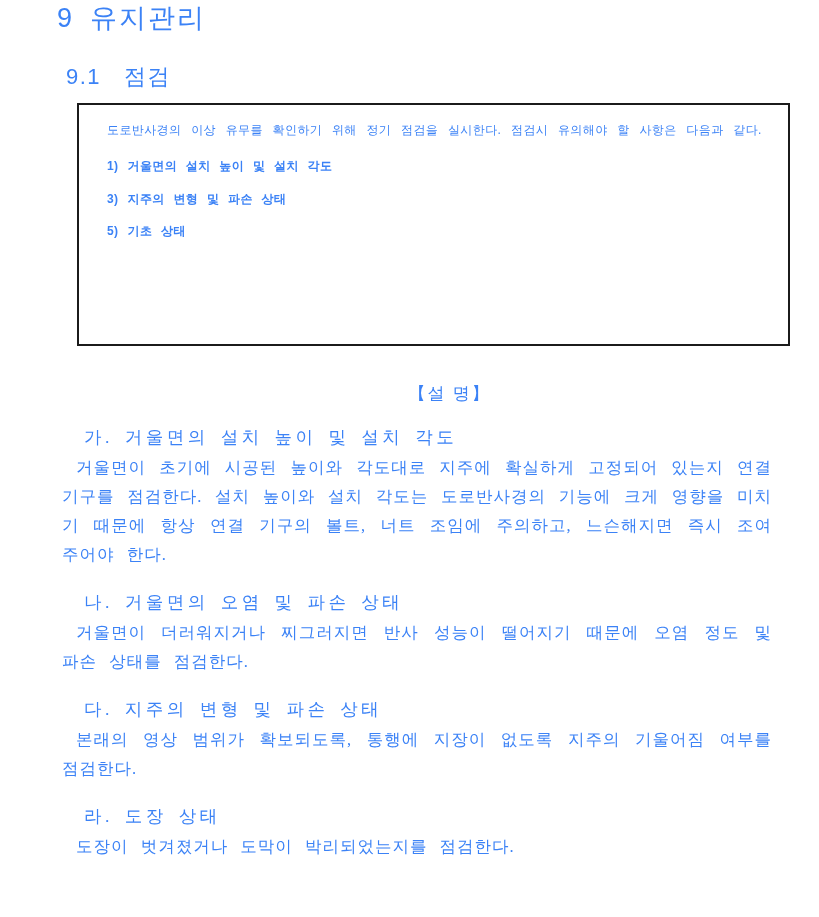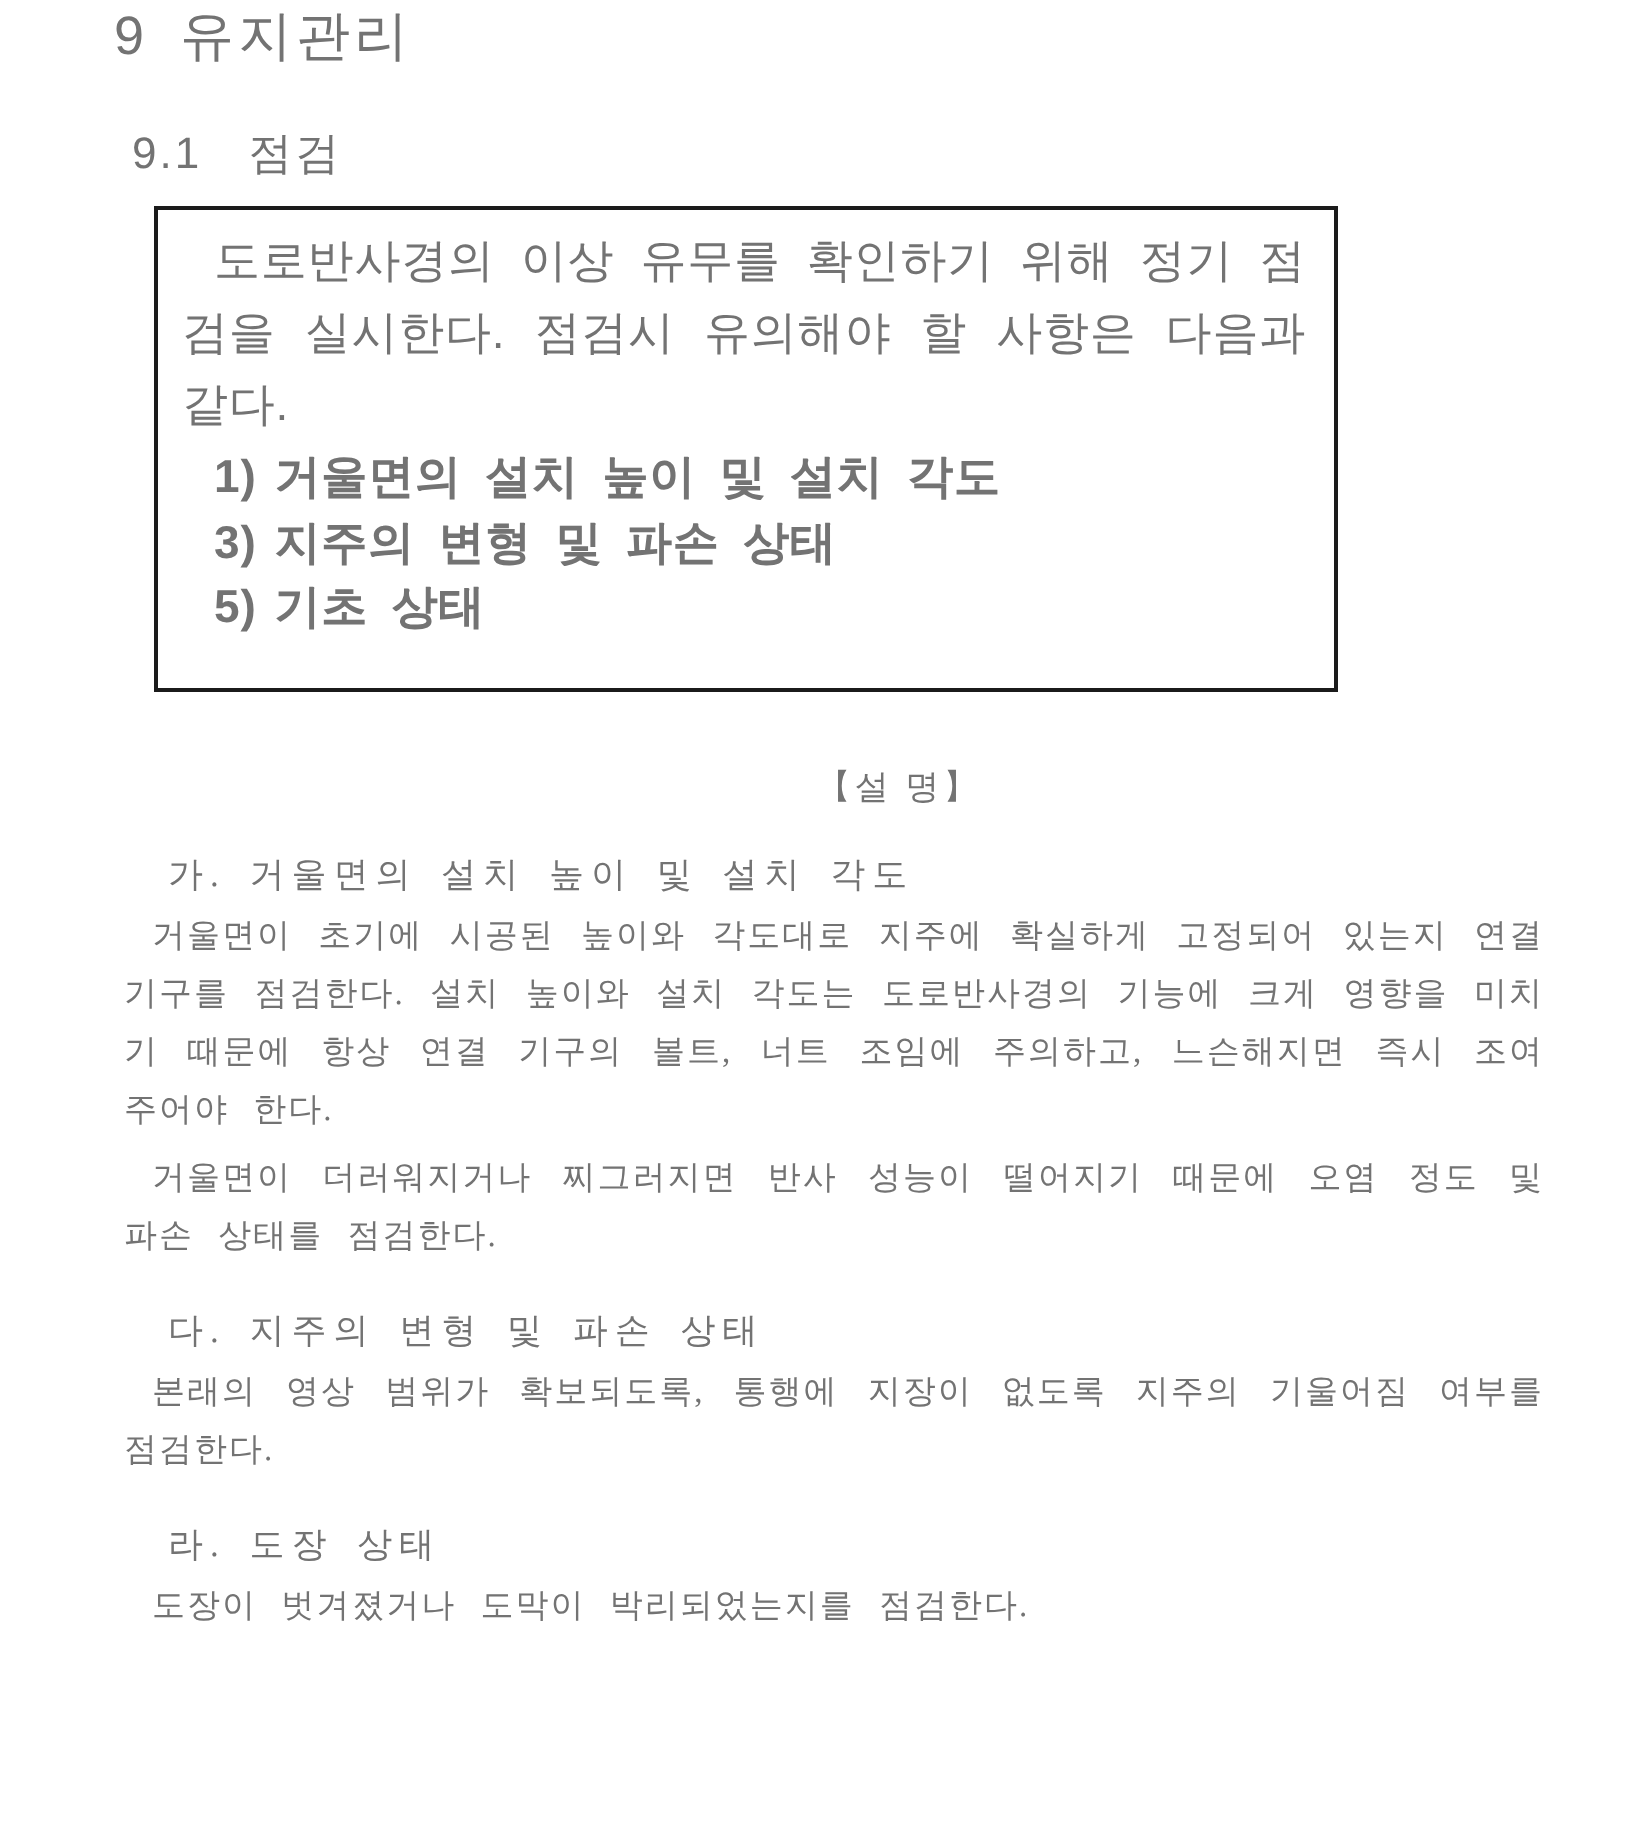--- a/index.html
+++ b/index.html
@@ -1,21 +1,21 @@
 <!DOCTYPE html>
 <html lang="ko"><head>
 <meta charset="utf-8">
 <style>
   html, body { margin: 0; padding: 0; background: #ffffff; }
   .page {
     position: relative;
     width: 819px;
     height: 917px;
     background: #ffffff;
-    color: #737373;
+    color: #3b82f6;
     overflow: hidden;
     font-family: "Liberation Sans", sans-serif;
   }
   
   .chapter-title {
     margin: 2px 0 0 57px;
     font-size: 27px;
     font-weight: normal;
     letter-spacing: 2px;
     line-height: 32px;
@@ -25,25 +25,25 @@
     margin: 30px 0 0 66px;
     font-size: 22px;
     font-weight: normal;
     letter-spacing: 1.5px;
     line-height: 26px;
   }
   .section-title .num { margin-right: 23px; }
   .summary-box {
     box-sizing: border-box;
     margin: 13px 0 0 77px;
-    width: 592px;
+    width: 713px;
     height: 243px;
     border: 2px solid #1b1b1b;
     padding: 7px 14px 0 12px;
-    font-size: 23px;
+    font-size: 12px;
   }
   .box-intro {
     margin: 0;
     line-height: 36px;
     text-indent: 16px;
     letter-spacing: 0.4px;
     word-spacing: 6px;
     text-align: justify;
   }
   .box-list { margin: 2px 0 0 16px; font-weight: bold; }
@@ -110,20 +110,21 @@
       </div>
     </div>
   </div>
 
   <div>
     <p class="expl-label">【설 명】</p>
 
     <h3 class="sub-heading">가. 거울면의 설치 높이 및 설치 각도</h3>
     <p class="sub-body">거울면이 초기에 시공된 높이와 각도대로 지주에 확실하게 고정되어 있는지 연결 기구를 점검한다.  설치 높이와 설치 각도는 도로반사경의 기능에 크게 영향을 미치기 때문에 항상 연결 기구의 볼트, 너트 조임에 주의하고, 느슨해지면 즉시 조여 주어야 한다.</p>
 
+    <h3 class="sub-heading">나. 거울면의 오염 및 파손 상태</h3>
     <p class="sub-body">거울면이 더러워지거나 찌그러지면 반사 성능이 떨어지기 때문에 오염 정도 및 파손 상태를 점검한다.</p>
 
     <h3 class="sub-heading">다. 지주의 변형 및 파손 상태</h3>
     <p class="sub-body">본래의 영상 범위가 확보되도록, 통행에 지장이 없도록 지주의 기울어짐 여부를 점검한다.</p>
 
     <h3 class="sub-heading">라. 도장 상태</h3>
     <p class="sub-body">도장이 벗겨졌거나 도막이 박리되었는지를 점검한다.</p>
 
   </div>
 

